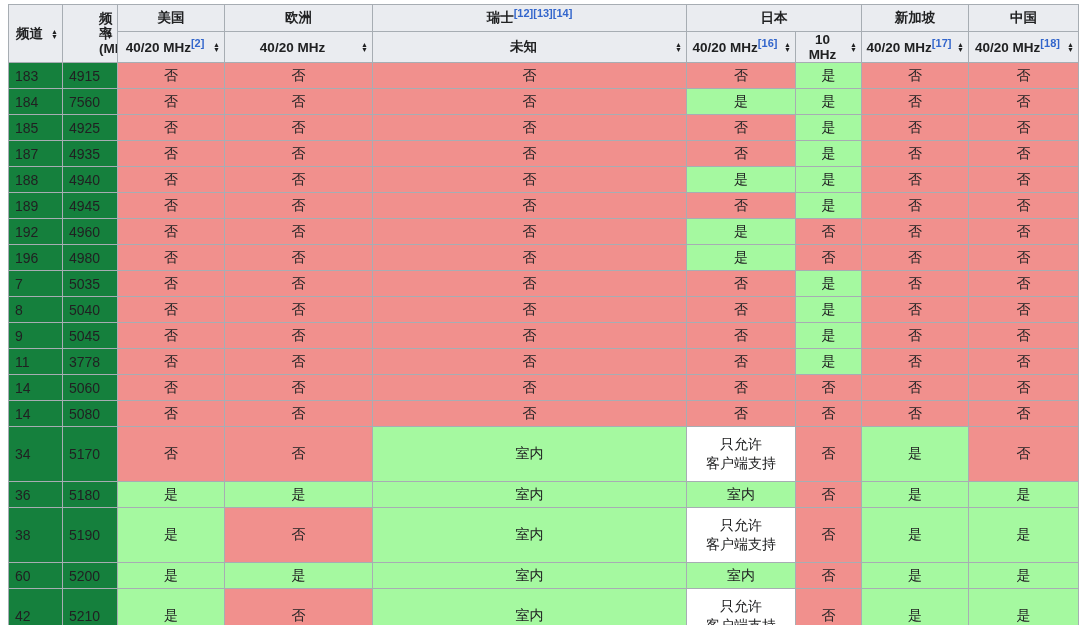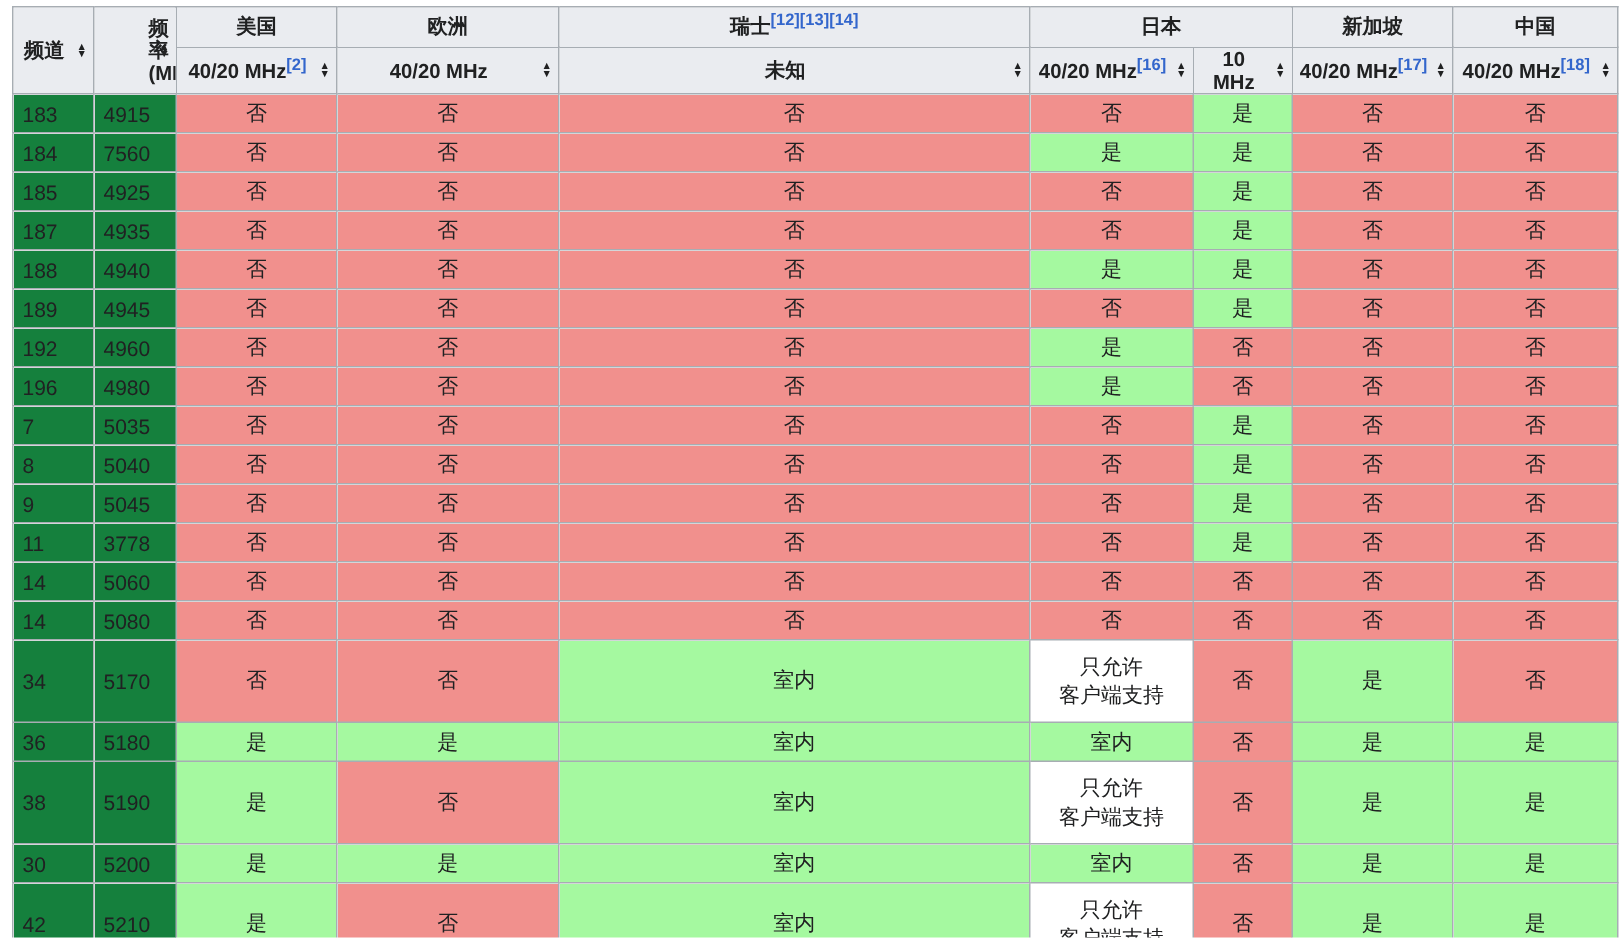--- a/index.html
+++ b/index.html
@@ -270,21 +270,21 @@
         <td class="c-yes">是</td>
         <td class="c-no">否</td>
         <td class="c-indoor">室内</td>
         <td class="c-client">只允许
 客户端支持</td>
         <td class="c-no">否</td>
         <td class="c-yes">是</td>
         <td class="c-yes">是</td>
       </tr>
       <tr>
-        <td class="rowhead">30</td>
+        <td class="rowhead">60</td>
         <td class="rowhead">5200</td>
         <td class="c-yes">是</td>
         <td class="c-yes">是</td>
         <td class="c-indoor">室内</td>
         <td class="c-indoor">室内</td>
         <td class="c-no">否</td>
         <td class="c-yes">是</td>
         <td class="c-yes">是</td>
       </tr>
       <tr class="tall">

